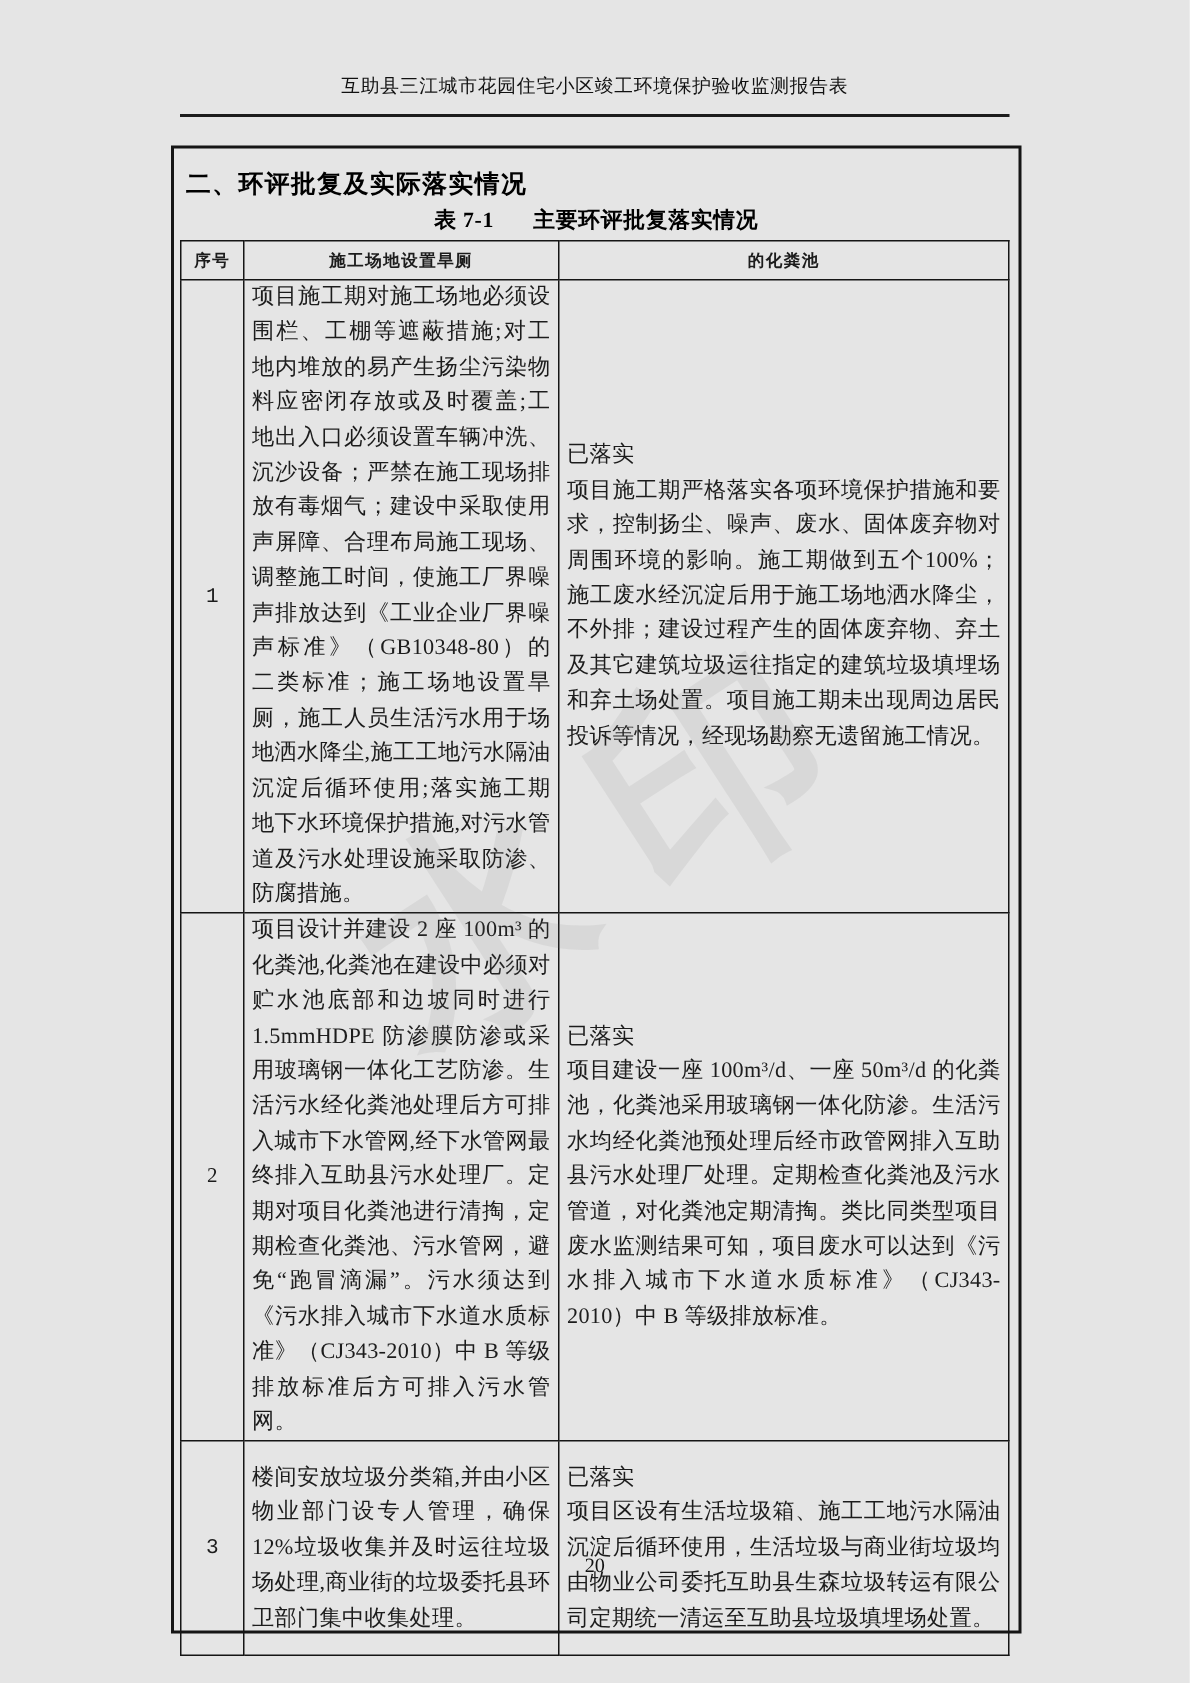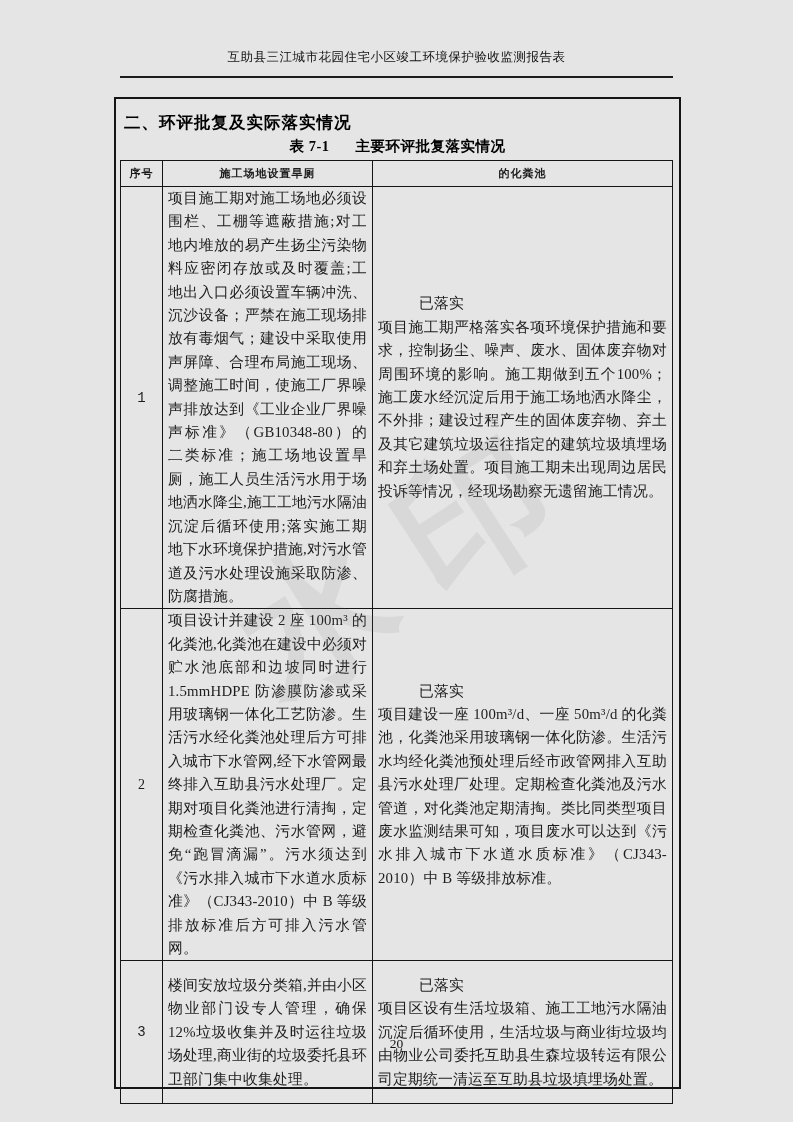--- a/index.html
+++ b/index.html
@@ -69,21 +69,21 @@
   tr.r1 td{height:357px;}
   tr.r2 td{height:288px;font-family:Liberation Serif, serif;}
   tr.r3 td{height:142px;}
 
   td.cell-no{text-align:center;font-size:14px;font-family:"Liberation Mono","DejaVu Sans Mono",monospace;}
   .cell-text{
     font-size:14.8px;line-height:23.4px;
     text-align:justify;text-justify:inter-ideograph;
     padding:0 5px;letter-spacing:.2px;
   }
-  .status-line{font-size:14.8px;line-height:23.4px;margin-left:41px;}
+  .status-line{font-size:14.8px;line-height:23.4px;}
 
   .page-number{
     position:absolute;top:1036px;left:0;width:100%;
     text-align:center;font-size:13.5px;color:#111;
   }
 </style>
 </head>
 <body>
 
 <div class="page">

